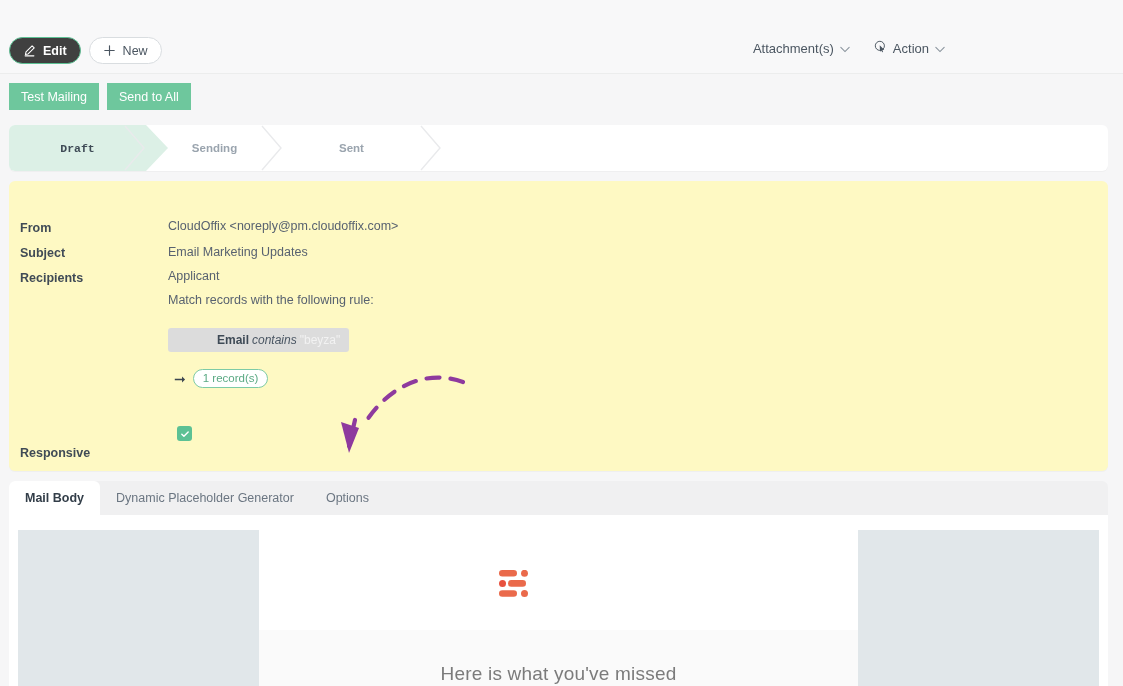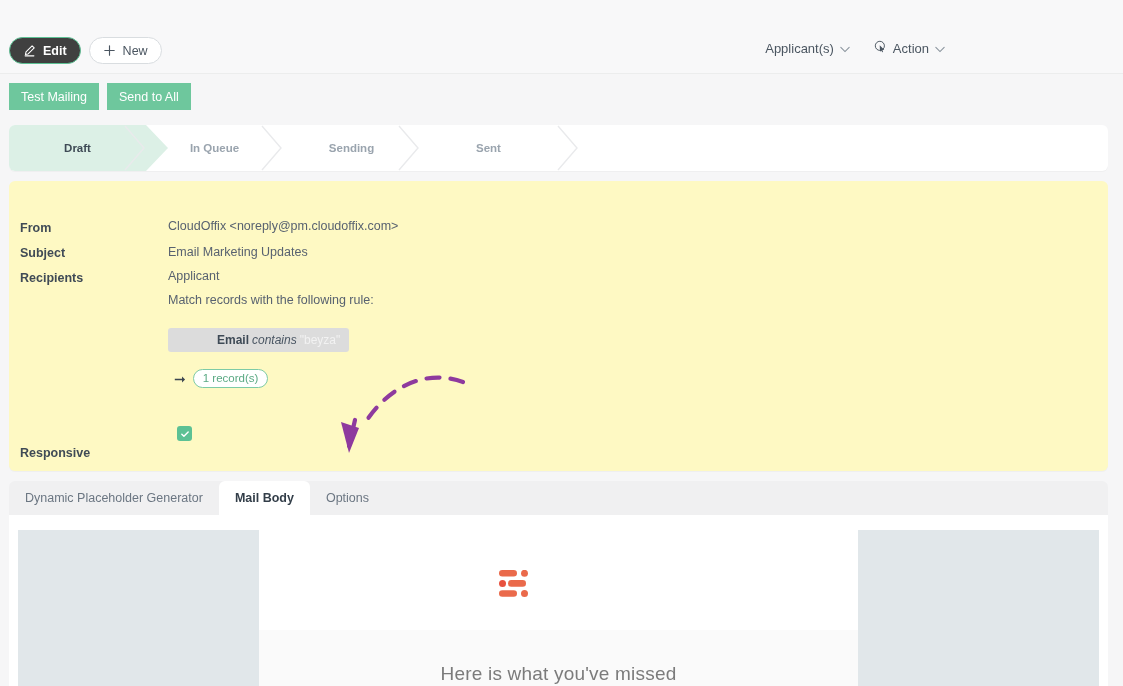--- a/index.html
+++ b/index.html
@@ -57,21 +57,21 @@
     background: #fff; border-radius: 6px; overflow: hidden; display: flex;
     box-shadow: 0 1px 1px rgba(0,0,0,.03);
   }
   .stage {
     position: relative; height: 46px; display: flex; align-items: center;
     justify-content: center; font-size: 11.5px; color: #9aa4ae; font-weight: 700;
     cursor: pointer; flex: 0 0 auto;
   }
   .stage.w1 { width: 137px; }
   .stage.w { width: 137px; }
-  .stage.active { background: #dcf0e6; color: #3f4b56; }
+  .stage.active { background: #dcf0e6; color: #3f4b56; font-family: Liberation Mono, monospace; }
   .stage.active:after {
     content: ""; position: absolute; right: -22px; top: 0;
     border-top: 23px solid transparent; border-bottom: 23px solid transparent;
     border-left: 22px solid #dcf0e6; z-index: 2;
   }
   .chev {
     position: absolute; top: 0; width: 22px; height: 46px; z-index: 1;
   }
   .chev svg { display: block; }
 
@@ -175,21 +175,21 @@
           <svg width="13" height="13" viewBox="0 0 16 16">
             <path d="M8 2.2v11.6M2.2 8h11.6" stroke="#4a5560" stroke-width="1.4" stroke-linecap="round"></path>
           </svg>
         </span>
         <span>New</span>
       </div>
     </div>
 
     <div class="header-right">
       <div class="hr-item">
-        <span>Applicant(s)</span>
+        <span>Attachment(s)</span>
         <span>
           <svg width="10" height="7" viewBox="0 0 12 8">
               <path d="M1 1.5L6 6.5l5-5" stroke="#8a949d" stroke-width="1.3" fill="none" stroke-linecap="round"></path>
             </svg>
         </span>
       </div>
       <div class="hr-item">
         <span>
           <svg width="13" height="13" viewBox="0 0 16 16" fill="none">
             <circle cx="7.2" cy="7.2" r="5.6" stroke="#4b5661" stroke-width="1.2"></circle>
@@ -207,28 +207,20 @@
   </div>
 
   <div class="actionbar">
     <button class="pill">Test Mailing</button>
     <button class="pill">Send to All</button>
   </div>
 
   <div class="status-card">
     <div class="stage active w1">
       <span>Draft</span>
-    </div>
-    <div class="stage w">
-      <span>In Queue</span>
-      <span class="chev" style="left:-22px">
-        <svg width="22" height="46" viewBox="0 0 22 46">
-            <path d="M1 1l19 22-19 22" stroke="#e9eaec" stroke-width="1.4" fill="none"></path>
-          </svg>
-      </span>
     </div>
     <div class="stage w">
       <span>Sending</span>
       <span class="chev" style="left:-22px">
         <svg width="22" height="46" viewBox="0 0 22 46">
             <path d="M1 1l19 22-19 22" stroke="#e9eaec" stroke-width="1.4" fill="none"></path>
           </svg>
       </span>
     </div>
     <div class="stage w">
@@ -278,25 +270,25 @@
 
   <div class="annot">
     <svg width="150" height="110" viewBox="0 0 150 110">
       <path d="M138 24 C 105 12, 68 24, 42 62" stroke="#8e3a9e" stroke-width="4.2" fill="none" stroke-linecap="round" stroke-dasharray="13 11"></path>
       <path d="M24 95 L16 64 L34 70 Z" fill="#8e3a9e"></path>
       <path d="M30 62 L24 88" stroke="#8e3a9e" stroke-width="4.2" stroke-linecap="round"></path>
     </svg>
   </div>
 
   <div class="tabs">
+    <div class="tab active">
+      <span>Mail Body</span>
+    </div>
     <div class="tab">
       <span>Dynamic Placeholder Generator</span>
-    </div>
-    <div class="tab active">
-      <span>Mail Body</span>
     </div>
     <div class="tab">
       <span>Options</span>
     </div>
   </div>
 
   <div class="mailbody">
     <div class="mb-panel left"></div>
     <div class="mb-panel right"></div>
 

